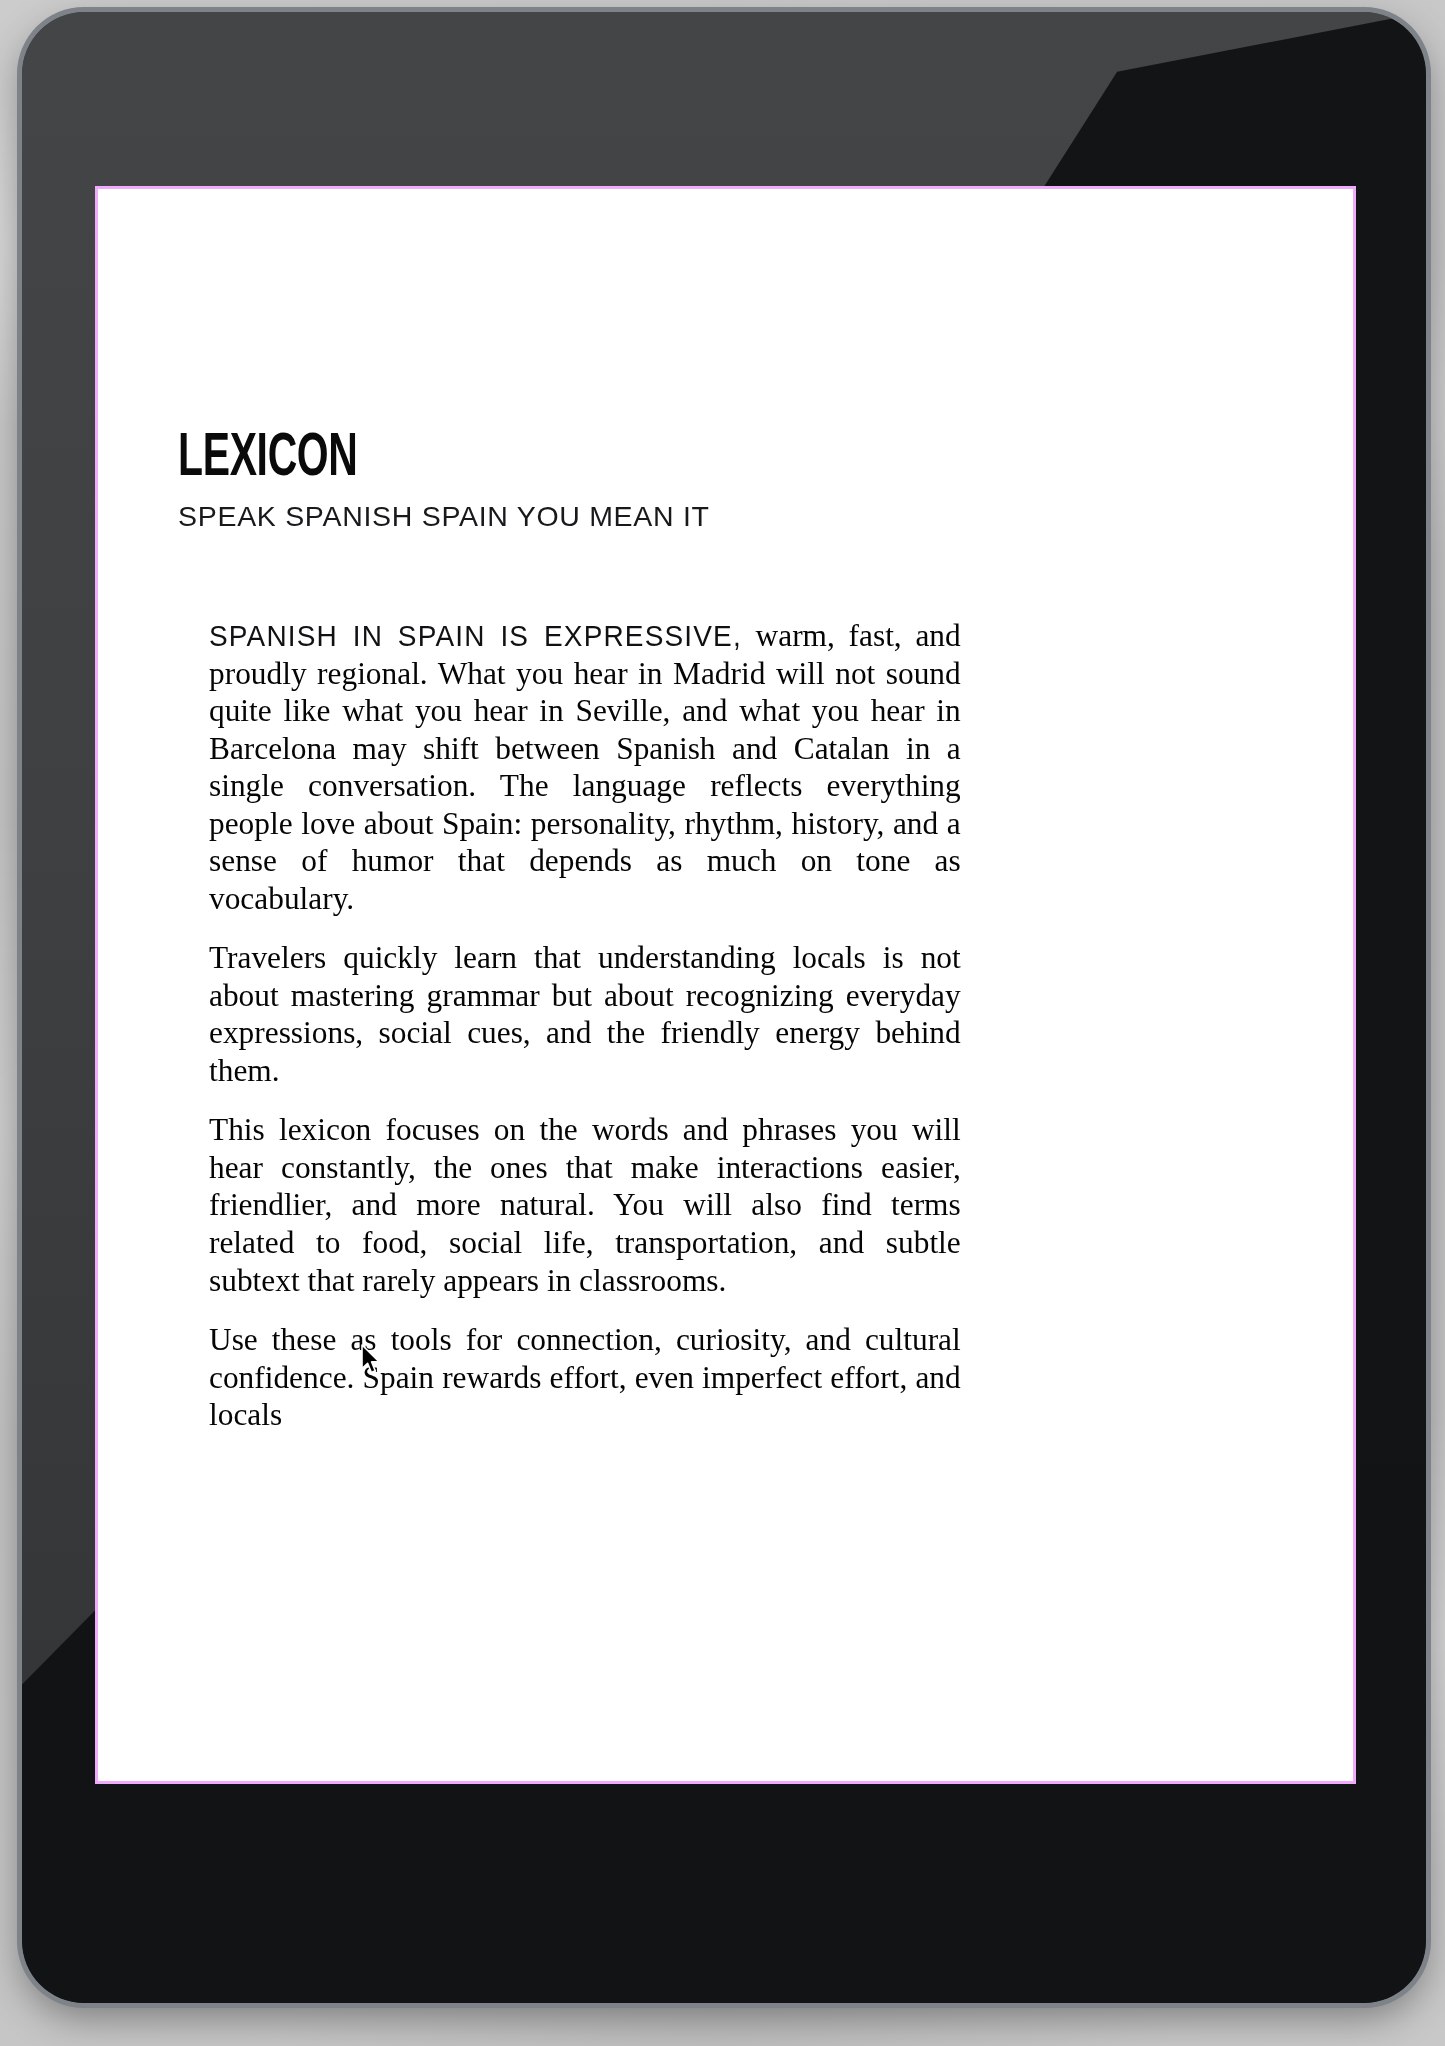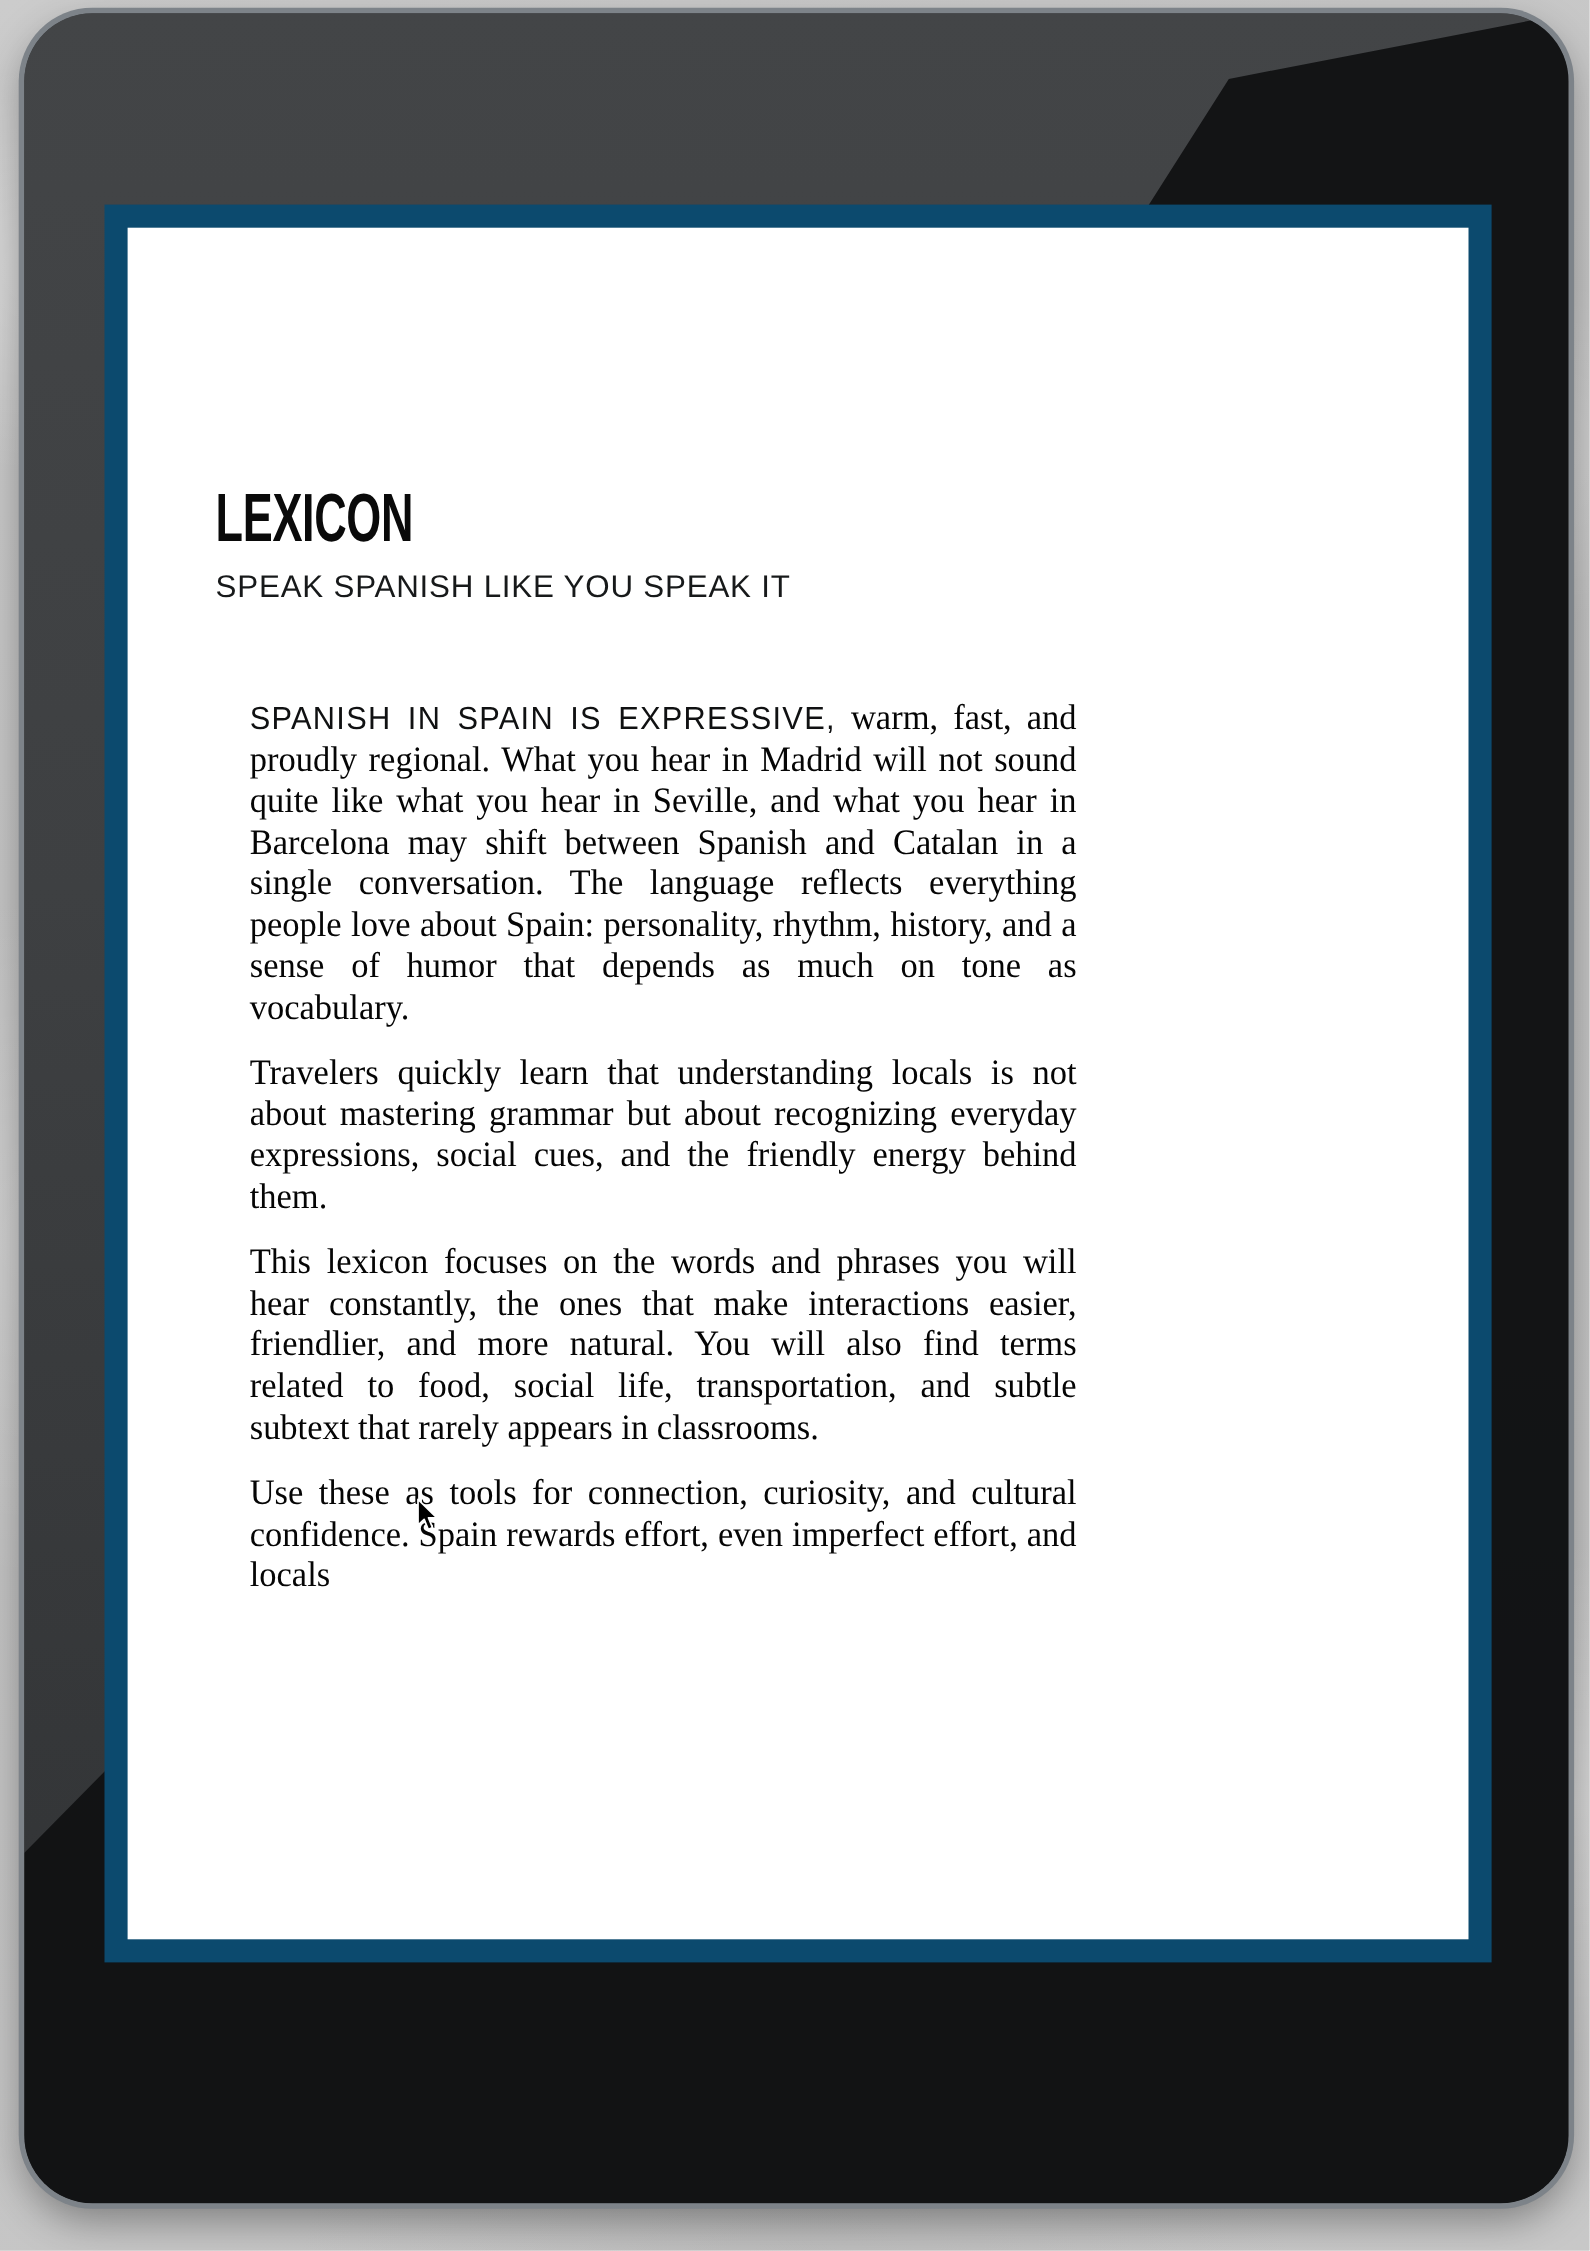--- a/index.html
+++ b/index.html
@@ -62,22 +62,22 @@
     opacity: 0.97;
   }
 
   
   #screen {
     position: absolute;
     left: 73px;
     top: 174px;
     width: 1261px;
     height: 1598px;
-    background: #0c4a6e;
-    padding: 21px;
+    background: #f0abfc;
+    padding: 3px;
   }
 
   #page {
     width: 100%;
     height: 100%;
     background: #ffffff;
     position: relative;
     overflow: hidden;
   }
 
@@ -158,21 +158,21 @@
   <div id="bezel-base"></div>
   <div id="bezel-gloss"></div>
 
   <div id="screen">
     <div id="page">
 
       <div id="content">
 
         <h1 id="doc-title">LEXICON</h1>
 
-        <div id="doc-subtitle">SPEAK SPANISH LIKE YOU SPEAK IT</div>
+        <div id="doc-subtitle">SPEAK SPANISH SPAIN YOU MEAN IT</div>
 
         <div id="body-block">
 
           <p class="para"><span class="lead-in">SPANISH IN SPAIN IS EXPRESSIVE,</span><span> warm, fast, and proudly regional. What you hear in Madrid will not sound quite like what you hear in Seville, and what you hear in Barcelona may shift between Spanish and Catalan in a single conversation. The language reflects everything people love about Spain: personality, rhythm, history, and a sense of humor that depends as much on tone as vocabulary.</span></p>
 
           <p class="para"><span>Travelers quickly learn that understanding locals is not about mastering grammar but about recognizing everyday expressions, social cues, and the friendly energy behind them.</span></p>
 
           <p class="para"><span>This lexicon focuses on the words and phrases you will hear constantly, the ones that make interactions easier, friendlier, and more natural. You will also find terms related to food, social life, transportation, and subtle subtext that rarely appears in class­rooms.</span></p>
 
           <p class="para"><span>Use these as tools for connection, curiosity, and cultural confi­dence. Spain rewards effort, even imperfect effort, and locals</span></p>

